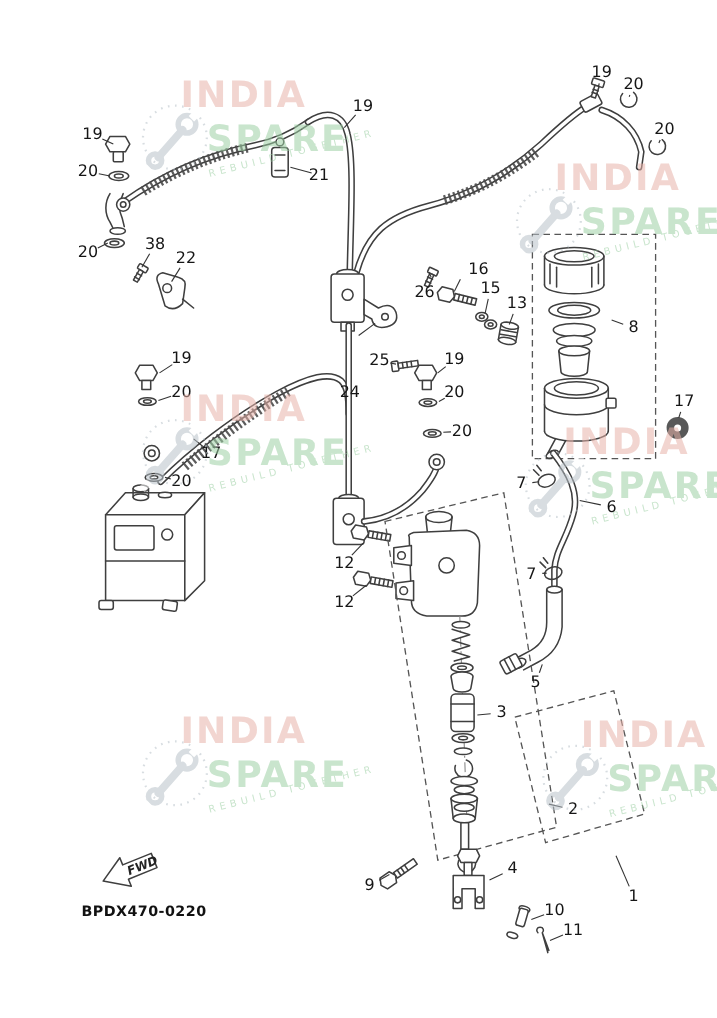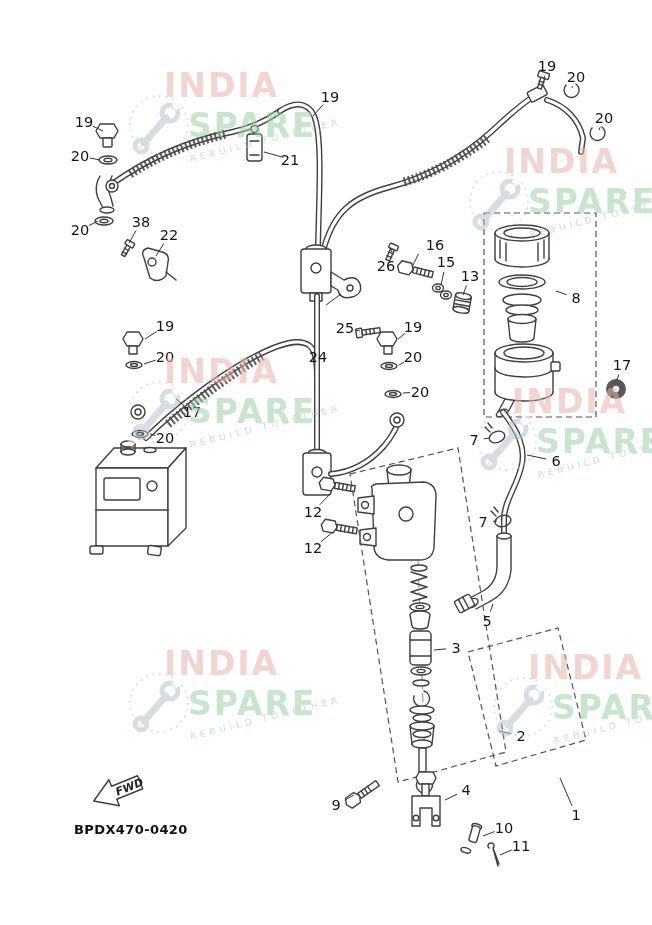--- a/index.html
+++ b/index.html
@@ -444,21 +444,21 @@
       <div class="callout" style="left: 504px; top: 828px;">10</div>
       <div class="callout" style="left: 521px; top: 846px;">11</div>
       <div class="callout" style="left: 576px; top: 815px;">1</div>
       <div class="callout" style="left: 547px; top: 66px;">19</div>
       <div class="callout" style="left: 576px; top: 77px;">20</div>
       <div class="callout" style="left: 604px; top: 118px;">20</div>
       <div class="callout" style="left: 576px; top: 298px;">8</div>
       <div class="callout" style="left: 622px; top: 365px;">17</div>
     </div>
 
-  <div class="part-code">BPDX470-0420</div>
+  <div class="part-code">BPDX470-0220</div>
 
   <div id="wm-layer">
 
   <div class="watermark" style="left: 128px; top: 66px;">
       <svg class="wm-badge" width="74" height="74" viewBox="0 0 74 74">
         <circle class="wm-dots" cx="37" cy="37" r="29"></circle>
         <g class="wm-wrench">
           <path d="M22,55 L44,30" stroke-width="7"></path>
           <circle cx="48" cy="25" r="8" stroke-width="5"></circle>
           <circle cx="19" cy="58" r="6" stroke-width="5"></circle>

